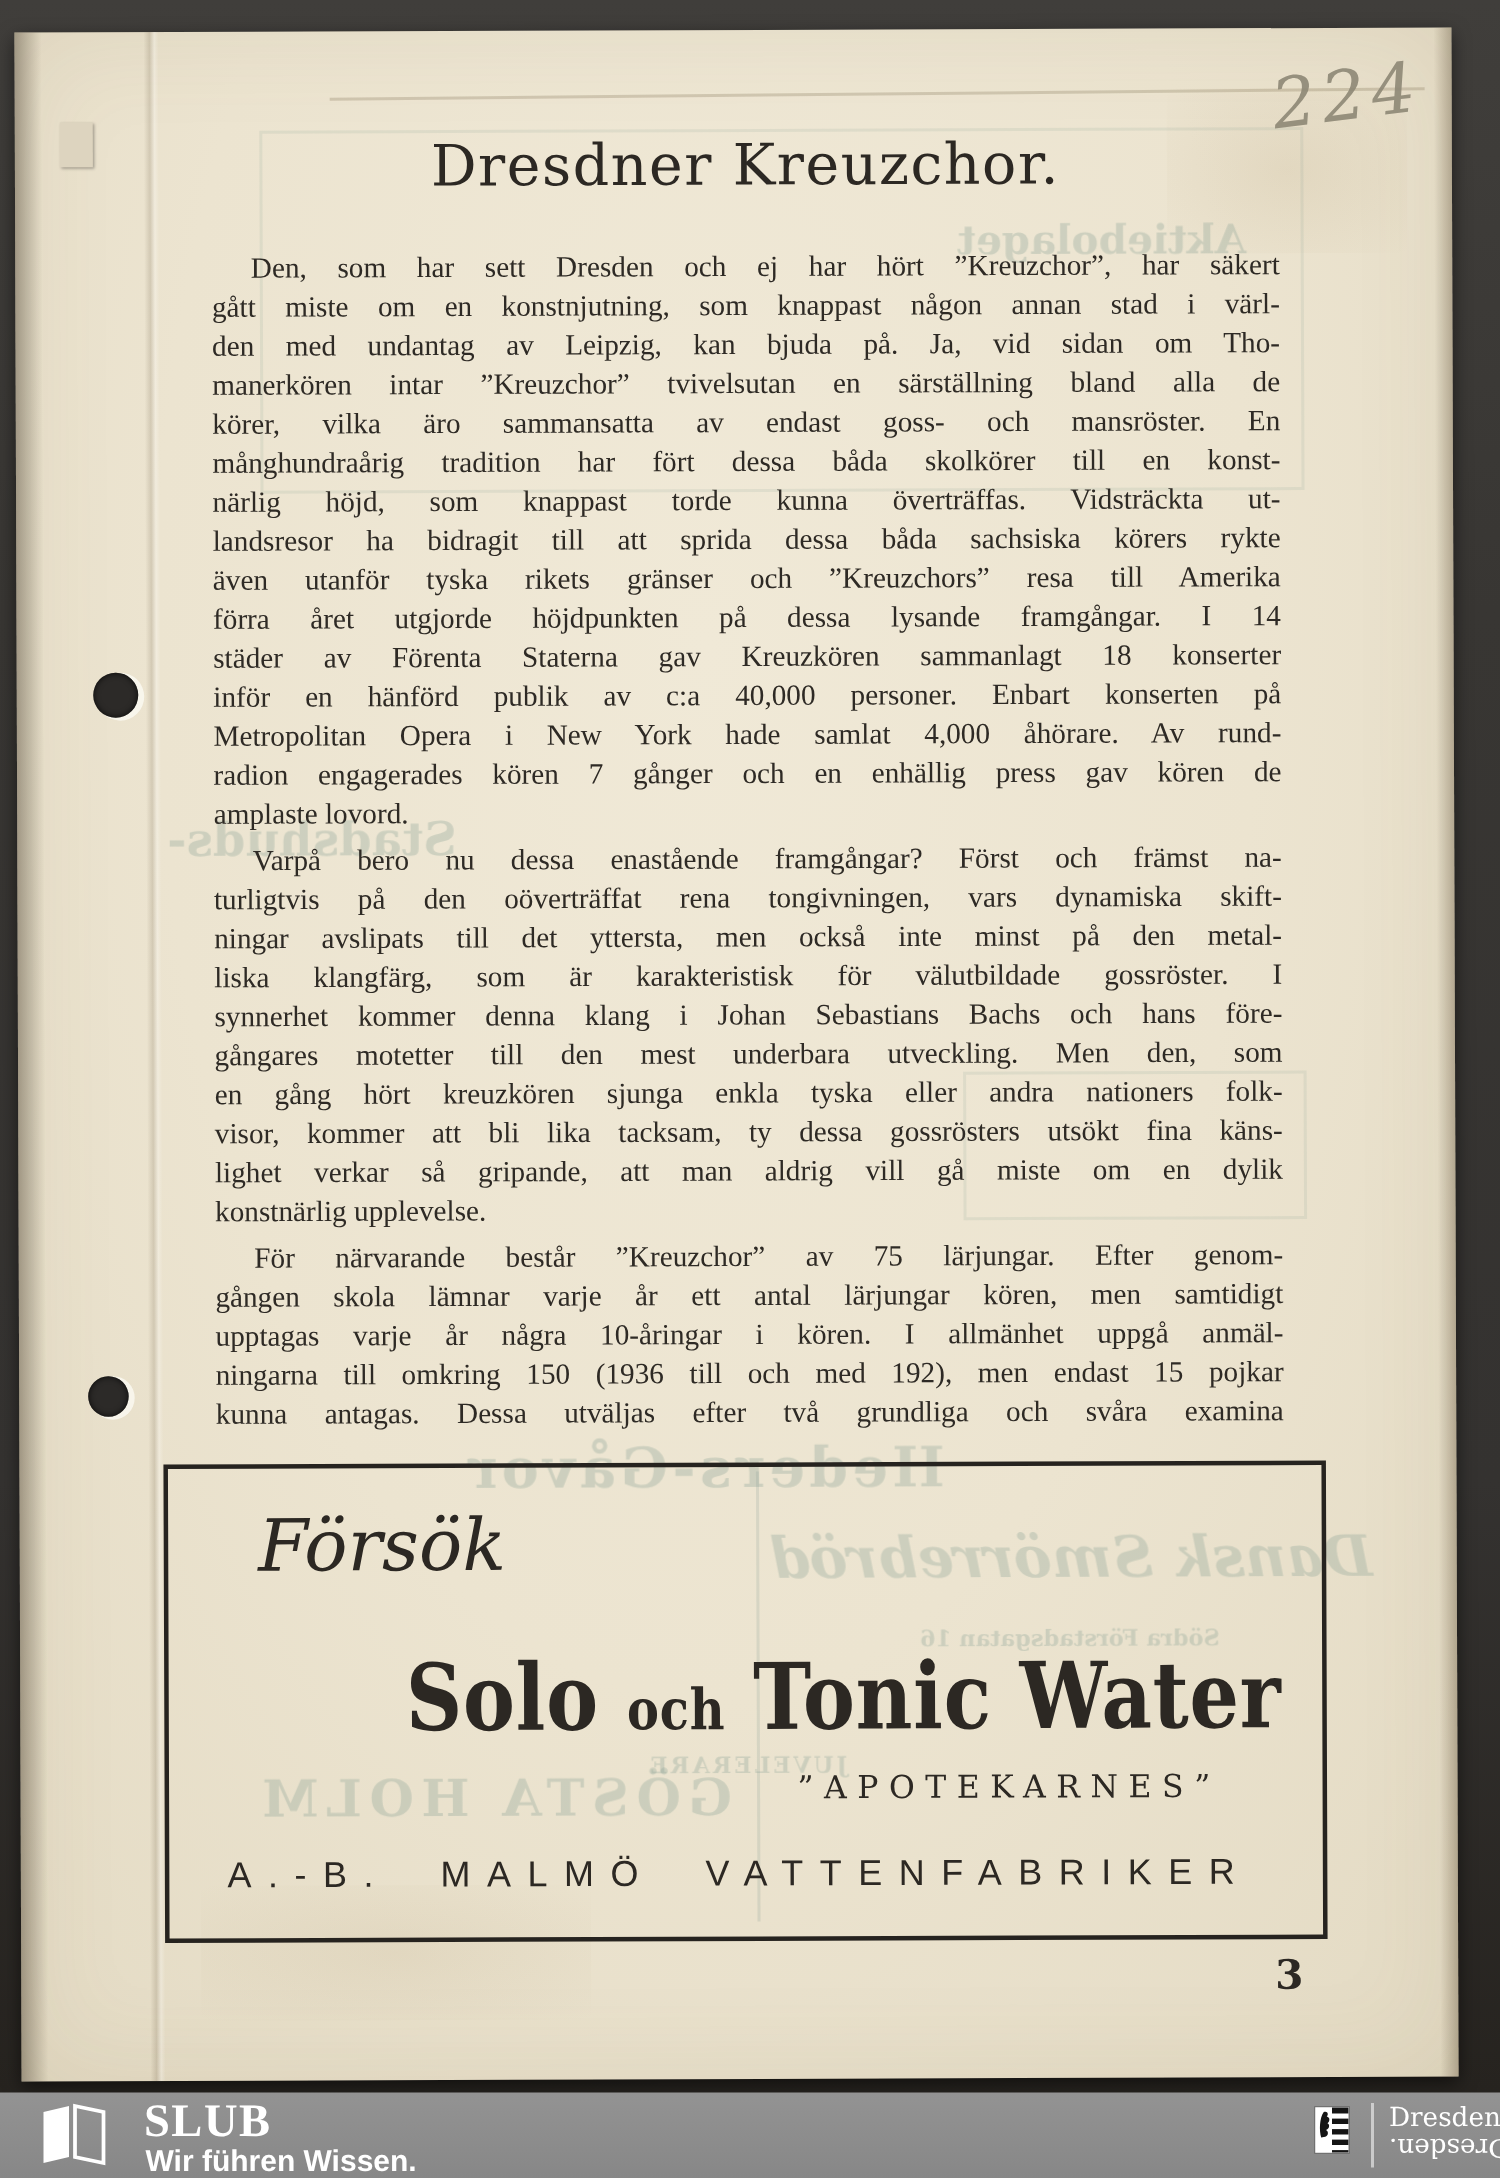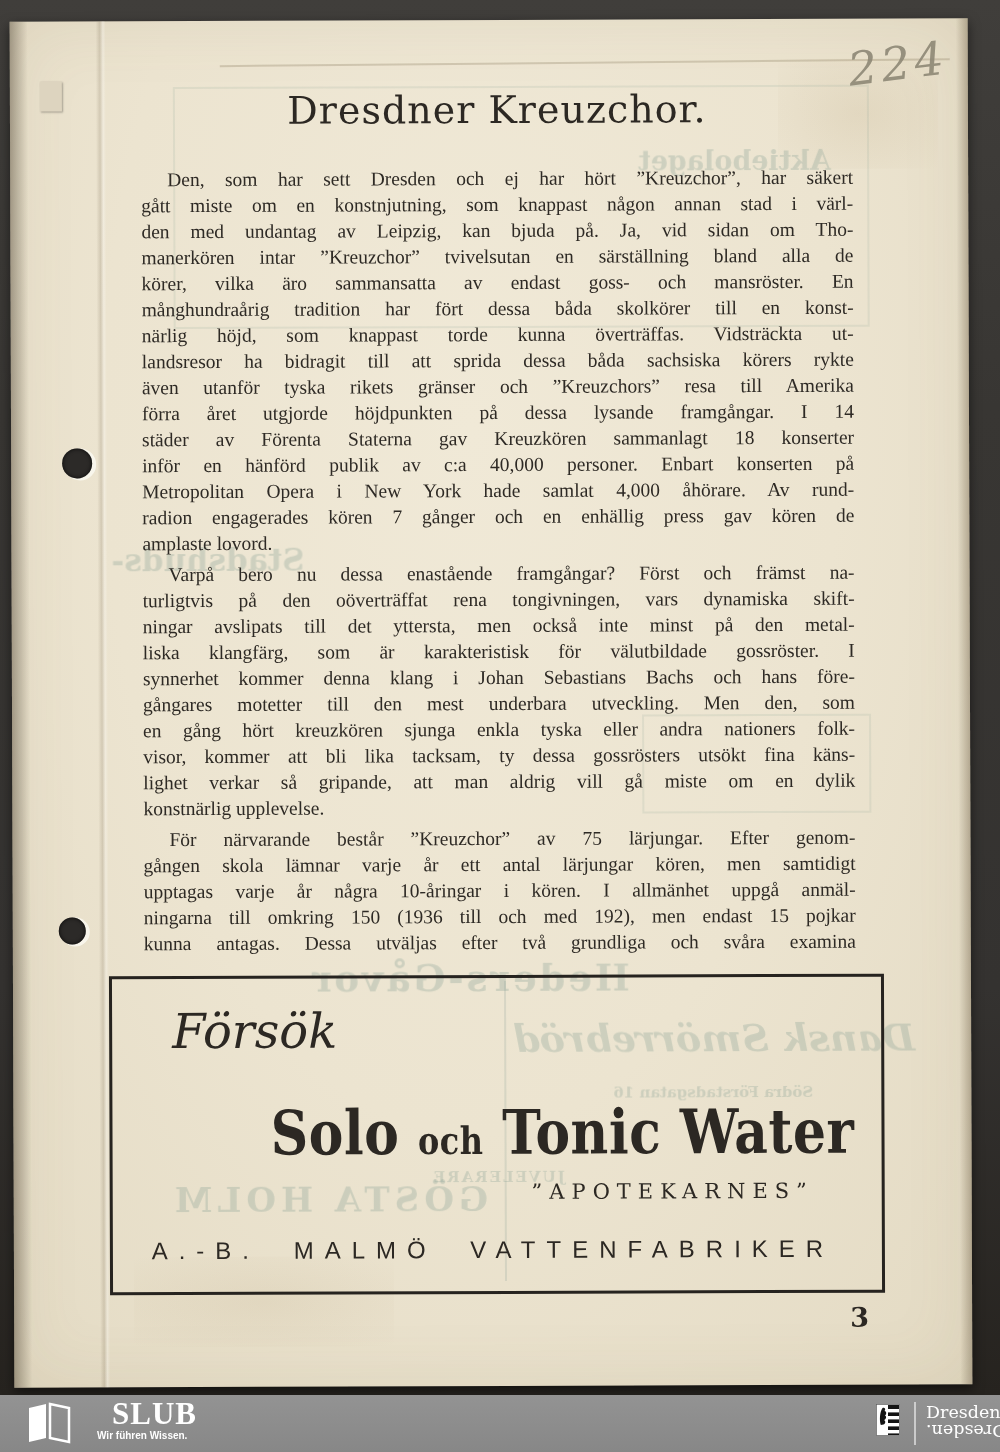--- a/index.html
+++ b/index.html
@@ -85,24 +85,24 @@
   
   .pageno { position:absolute; left:836px; top:1283px;
     font-family:"DejaVu Serif", serif; font-weight:bold; font-size:27px; color:#2c2823; }
   .handnum { position:absolute; left:838px; top:18px;
     font-family:"DejaVu Serif", serif; font-style:italic; font-size:46px;
     color:#8e8876; letter-spacing:4px; transform:rotate(-7deg); opacity:0.9; }
   
   .footer { position:absolute; left:0; bottom:0; width:1000px; height:57px;
     background: linear-gradient(180deg,#939393,#878787); color:#fff; }
   .slub-icon { position:absolute; left:26px; top:6px; }
-  .slub-name { position:absolute; left:112px; top:1px;
+  .slub-name { position:absolute; left:96px; top:1px;
     font-family:"Liberation Serif", serif; font-weight:bold; font-size:31px; letter-spacing:1px; }
   .slub-tag { position:absolute; left:97px; top:35px;
-    font-family:"Liberation Sans", sans-serif; font-weight:bold; font-size:10px; }
+    font-family:"Liberation Sans", sans-serif; font-weight:bold; font-size:20px; }
   .dd-shield { position:absolute; left:876px; top:9px; }
   .dd-divider { position:absolute; left:914px; top:7px; width:2px; height:43px;
     background: rgba(255,255,255,0.55); }
   .dd-words { position:absolute; left:926px; top:8px;
     font-family:"DejaVu Serif", serif; font-size:17.5px; line-height:19px; }
   .dd-words .mirror { display:block; transform: rotate(180deg); margin-top:-1px; }
 </style>
 </head>
 <body>
 

